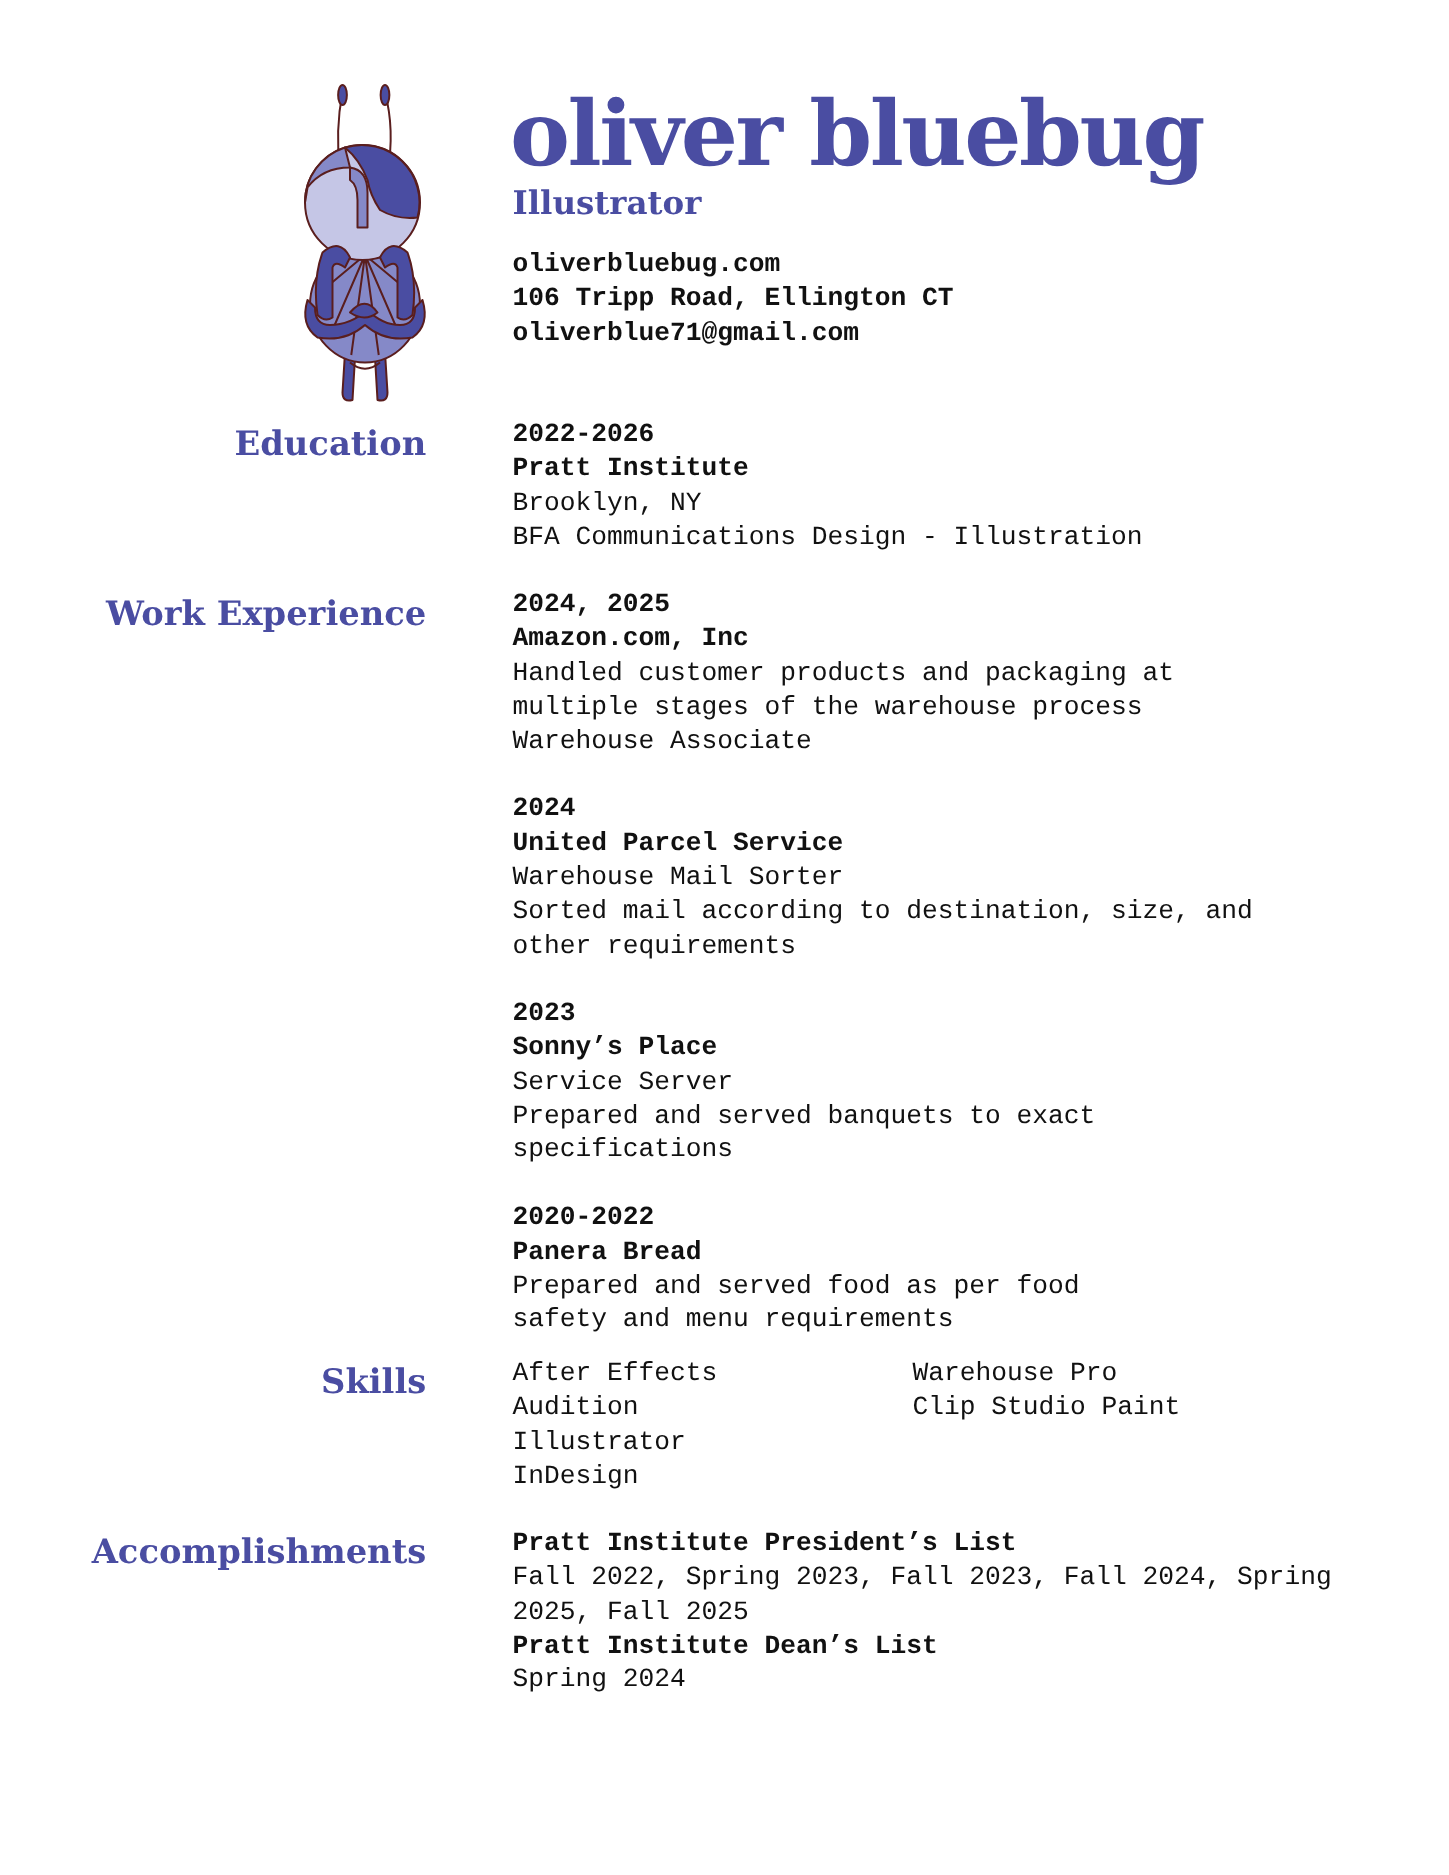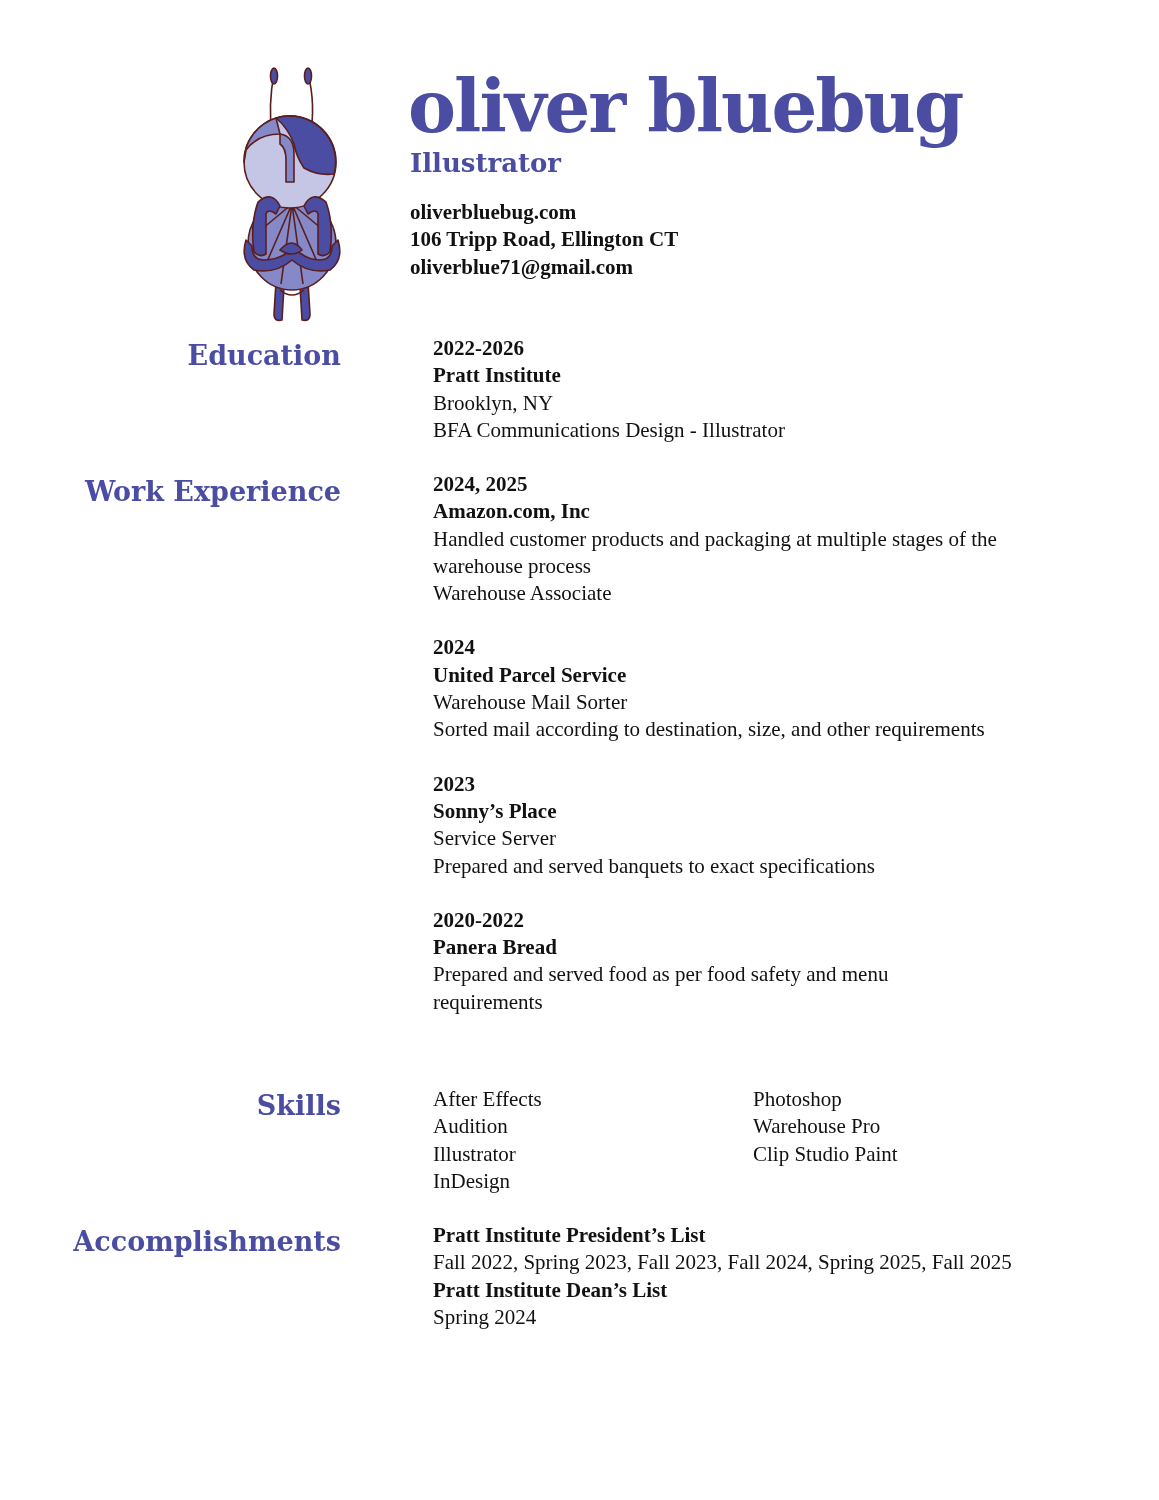--- a/index.html
+++ b/index.html
@@ -1,27 +1,27 @@
 <!DOCTYPE html>
 <html><head>
 <meta charset="utf-8">
 <style>
   html, body { margin:0; padding:0; background:#ffffff; }
   body { width:1159px; height:1500px; position:relative; overflow:hidden; }
   .serif-head { font-family:"DejaVu Serif", serif; font-weight:bold; color:#4a4da2; }
-  .body-txt { font-family:Liberation Serif, serif; color:#111; font-size:21px; line-height:27.3px; }
+  .body-txt { font-family:Liberation Mono, monospace; color:#111; font-size:21px; line-height:27.3px; }
   .b { font-weight:bold; }
 
   #logo { position:absolute; left:236px; top:64px; width:112px; height:262px; }
   #name { position:absolute; left:408px; top:62px; font-size:72px; letter-spacing:-2px; line-height:90px; white-space:nowrap;text-align:right; }
   #role { position:absolute; left:410px; top:146px; font-size:26px; line-height:34px; }
   #contact { position:absolute; left:410px; top:199px; }
 
   .sec-label { position:absolute; right:818px; font-size:27px; line-height:34px; text-align:left; white-space:nowrap; }
-  .sec-body { position:absolute; left:433px; width:640px; }
+  .sec-body { position:absolute; left:410px; width:640px; }
   .entry { margin-bottom:27px; }
   .skills-grid { display:flex; }
   .skills-col { width:341px; }
 </style>
 </head>
 <body>
 
 <div id="logo">
   <svg width="112" height="262" viewBox="0 0 112 262">
     <g stroke="#5a1e1e" stroke-width="1.6" stroke-linejoin="round">
@@ -59,21 +59,21 @@
   <div>106 Tripp Road, Ellington CT</div>
   <div>oliverblue71@gmail.com</div>
 </div>
 
 <div class="sec-label serif-head" style="top:339px;">Education</div>
 <div class="sec-body body-txt" style="top:335px;">
   <div class="entry">
     <div class="b">2022-2026</div>
     <div class="b">Pratt Institute</div>
     <div>Brooklyn, NY</div>
-    <div>BFA Communications Design - Illustrator</div>
+    <div>BFA Communications Design - Illustration</div>
   </div>
 </div>
 
 <div class="sec-label serif-head" style="top:475px;margin-left:12px;">Work Experience</div>
 <div class="sec-body body-txt" style="top:471px; width:620px;">
   <div class="entry">
     <div class="b">2024, 2025</div>
     <div class="b">Amazon.com, Inc</div>
     <div>Handled customer products and packaging at multiple stages of the warehouse process</div>
     <div>Warehouse Associate</div>
@@ -100,21 +100,20 @@
 <div class="sec-label serif-head" style="top:1089px;">Skills</div>
 <div class="sec-body body-txt" style="top:1086px;">
   <div class="skills-grid">
     <div class="skills-col">
       <div>After Effects</div>
       <div>Audition</div>
       <div>Illustrator</div>
       <div>InDesign</div>
     </div>
     <div class="skills-col">
-      <div>Photoshop</div>
       <div>Warehouse Pro</div>
       <div>Clip Studio Paint</div>
     </div>
   </div>
 </div>
 
 <div class="sec-label serif-head" style="top:1225px;">Accomplishments</div>
 <div class="sec-body body-txt" style="top:1222px; width:700px;">
   <div class="b">Pratt Institute President’s List</div>
   <div>Fall 2022, Spring 2023, Fall 2023, Fall 2024, Spring 2025, Fall 2025</div>

